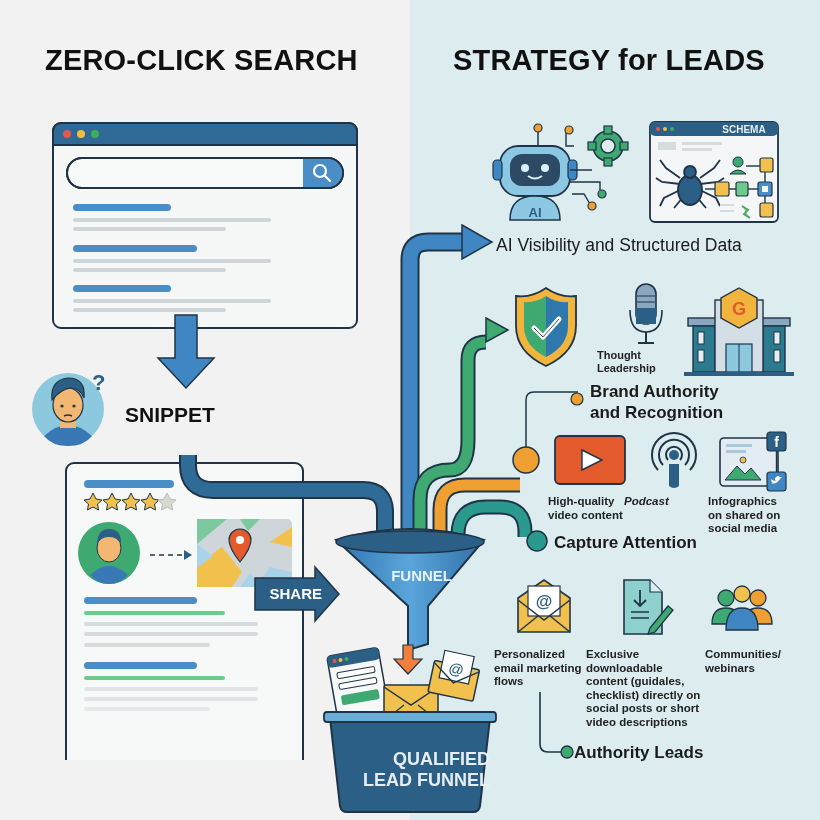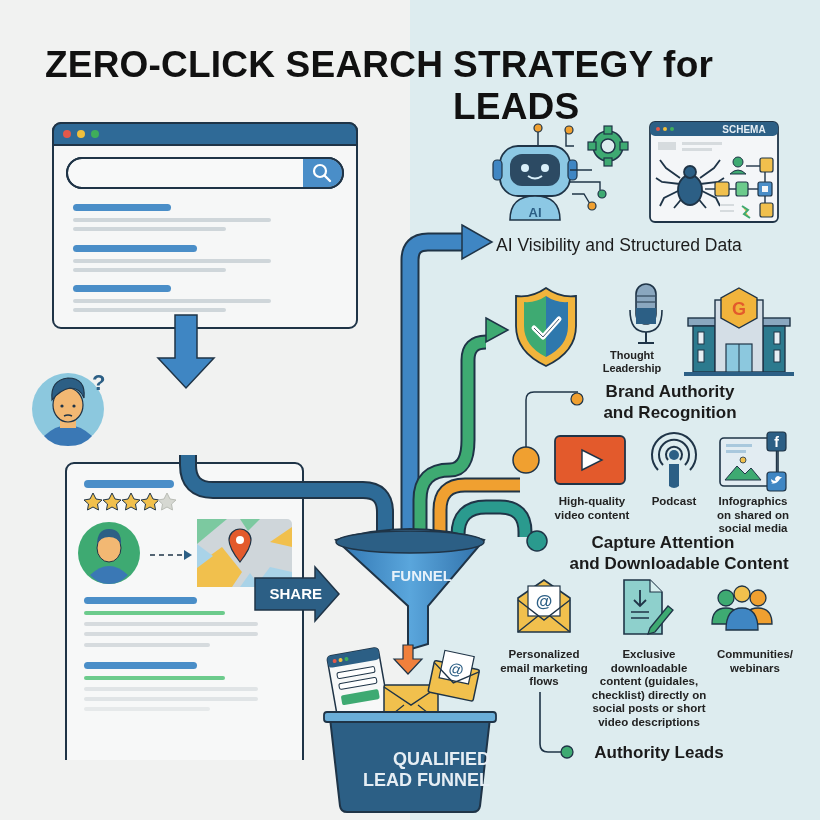--- a/index.html
+++ b/index.html
@@ -1,23 +1,23 @@
 <!DOCTYPE html>
 <html><head>
 <meta charset="utf-8">
 <style>
   html, body { margin:0; padding:0; }
   body { width:820px; height:820px; position:relative; overflow:hidden; font-family:"Liberation Sans", sans-serif; }
   .bg-left { position:absolute; left:0; top:0; width:410px; height:820px; background:#f1f2f1; }
   .bg-right { position:absolute; left:410px; top:0; width:410px; height:820px; background:#ddecef; }
-  .title { position:absolute; top:44px; font-weight:700; font-size:37px; color:#111; letter-spacing:0.2px; }
+  .title { position:absolute; top:44px; font-weight:700; font-size:29px; color:#111; letter-spacing:0.2px; }
   .title-left { left:45px; }
   .title-right { left:453px; }
   svg.main { position:absolute; left:0; top:0; }
-  .txt { position:absolute; color:#1b1b1b; text-align:center; }
+  .txt { position:absolute; color:#1b1b1b; }
   .h1 { font-weight:700; font-size:17px; line-height:21px; }
   .sub { font-size:11.5px; line-height:13.5px; font-weight:700; color:#222; }
   .lbl-white { position:absolute; color:#fff; font-weight:700; text-align:right; }
 </style>
 </head>
 <body>
 
 <div class="bg-left"></div>
 <div class="bg-right"></div>
 
@@ -199,20 +199,21 @@
       <text x="455" y="674" text-anchor="middle" font-family="Liberation Sans, sans-serif" font-size="15" font-weight="700" fill="#2c5f85">@</text>
       <path d="M432,667 l23,16 l23,-16" fill="none" stroke="#1f3447" stroke-width="1.4"></path>
     </g>
 
     <path d="M330,718 h160 l-10,88 q-1,6 -7,6 h-126 q-6,0 -7,-6z" fill="#2c5f85" stroke="#1f3447" stroke-width="2"></path>
     <rect x="324" y="712" width="172" height="10" rx="3" fill="#6aaed8" stroke="#1f3447" stroke-width="1.8"></rect>
   </g>
 </svg>
 
 <div class="txt" style="left:112px; top:402px; width:150px; font-weight:700; font-size:21px; line-height:25px; color:#111; text-align:left;">
+  <div style="padding-left:13px;">SNIPPET</div>
 </div>
 
 <div class="lbl-white" style="left:258px; top:585px; width:64px; font-size:15px;">SHARE</div>
 
 <div class="lbl-white" style="left:366px; top:567px; width:86px; font-size:15px; color:#e8f2fa;">FUNNEL</div>
 
 <div class="lbl-white" style="left:330px; top:737px; width:160px; font-size:18px; line-height:21px; color:#e6eef4;margin-top:12px;">
   <div>QUALIFIED</div>
   <div>LEAD FUNNEL</div>
 </div>
@@ -353,29 +354,28 @@
     <text x="226.5" y="17" text-anchor="middle" font-family="Liberation Sans, sans-serif" font-size="14" font-weight="700" fill="#fff">f</text>
     <line x1="226.5" y1="21" x2="226.5" y2="42" stroke="#1f3447" stroke-width="1.4"></line>
     <rect x="217" y="42" width="19" height="19" rx="3" fill="#3f86c3" stroke="#1f3447" stroke-width="1.2"></rect>
     <path d="M221,53 q5,2 9,-4 l2,-2 l-2,0 q-2,-2 -4,0 q-2,2 0,4 q-3,0 -5,-2 q0,3 2,4z" fill="#fff"></path>
   </g>
 </svg>
 <div class="txt sub" style="left:548px; top:495px; width:88px;">
   <div>High-quality</div>
   <div>video content</div>
 </div>
-<div class="txt sub" style="left:640px; top:495px; width:68px;">Podcast</div>
+<div class="txt sub" style="left:624px; top:495px; width:68px;font-style:italic;">Podcast</div>
 <div class="txt sub" style="left:708px; top:495px; width:90px;">
   <div>Infographics</div>
   <div>on shared on</div>
   <div>social media</div>
 </div>
 <div class="txt h1" style="left:554px; top:532px; width:250px;">
   <div style="padding-right:32px;">Capture Attention</div>
-  <div>and Downloadable Content</div>
 </div>
 
 <svg style="position:absolute; left:500px; top:576px;" width="320" height="66">
   <g>
     <path d="M18,22 l26,-18 l26,18 v34 h-52z" fill="#f1c04d" stroke="#1f3447" stroke-width="1.6"></path>
     <rect x="28" y="10" width="32" height="30" fill="#fff" stroke="#1f3447" stroke-width="1.2"></rect>
     <text x="44" y="31" text-anchor="middle" font-family="Liberation Sans, sans-serif" font-size="17" font-weight="700" fill="#2c5f85">@</text>
     <path d="M18,24 l26,20 l26,-20 M18,56 l20,-16 M70,56 l-20,-16" fill="none" stroke="#1f3447" stroke-width="1.4"></path>
   </g>
   <g>

